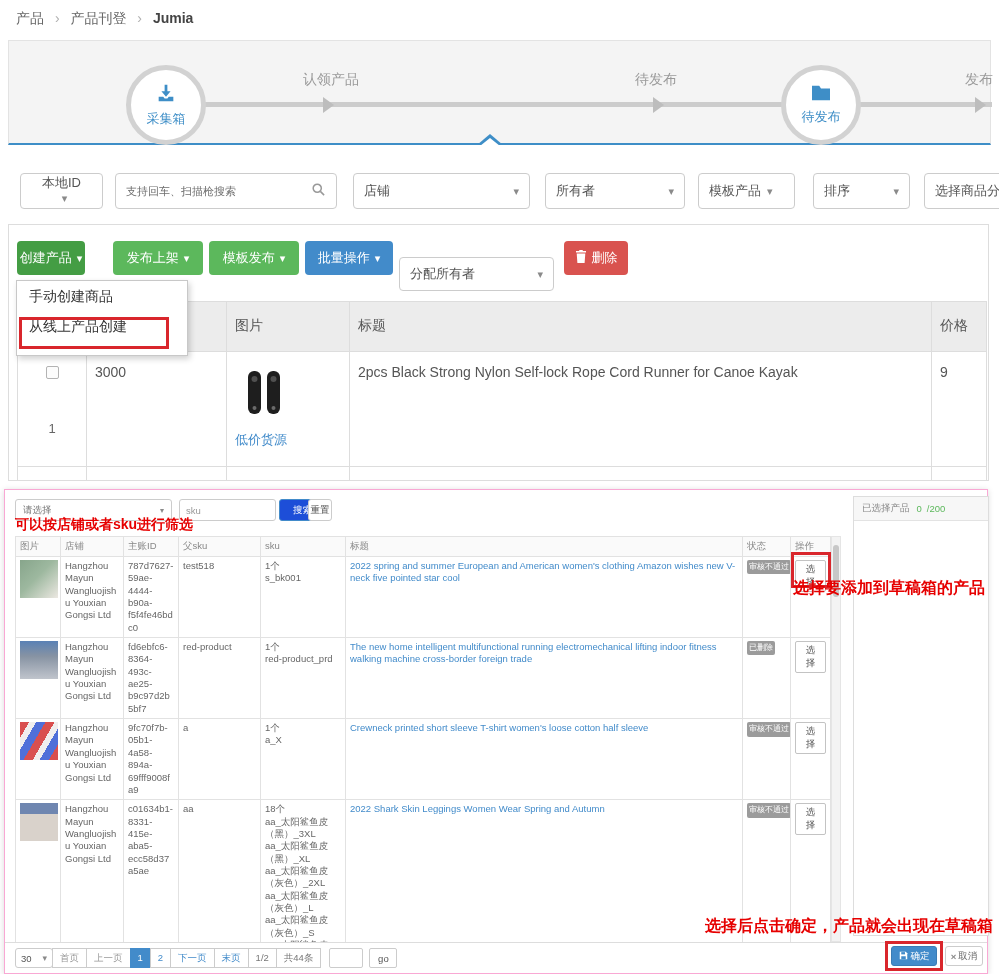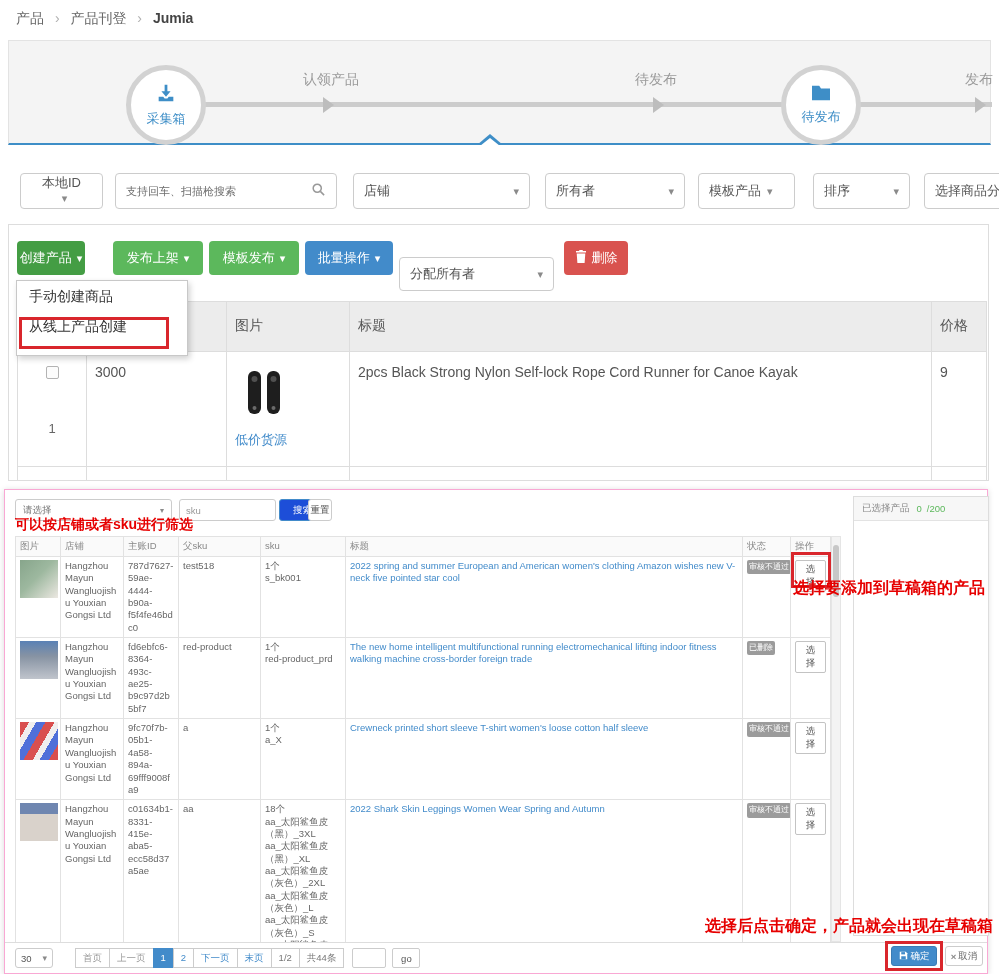--- a/index.html
+++ b/index.html
@@ -119,21 +119,21 @@
 
   .panel-right { position:absolute; left:848px; top:6px; width:136px; height:440px;
             border:1px solid #ddd; background:#fff; }
   .panel-right .hd { height:24px; background:#f7f7f7; border-bottom:1px solid #e3e3e3;
             display:flex; align-items:center; padding:0 8px; color:#888; }
   .grn { color:#5cb85c; }
 
   .pg-divider { position:absolute; left:0; top:452px; width:100%; border-top:1px solid #ddd; }
   .pager { position:absolute; left:10px; top:458px; display:flex; align-items:center; height:20px; }
   .pg-size { width:38px; height:20px; border:1px solid #ccc; border-radius:3px; display:flex;
-            align-items:center; padding:0 5px; color:#555; margin-right:23px; background:#fff; }
+            align-items:center; padding:0 5px; color:#555; margin-right:0; background:#fff; }
   .pg-size .caret { margin-left:auto; font-size:9px; }
   .pcell { display:inline-block; height:20px; line-height:18px; border:1px solid #ccc;
             padding:0 7px; margin-left:-1px; background:#fff; color:#428bca; }
   .pcell.dis { color:#999; }
   .pcell.active { background:#428bca; border-color:#428bca; color:#fff; }
   .pcell.info { color:#777; }
   .pg-input { width:34px; height:20px; border:1px solid #ccc; border-radius:2px; margin-left:8px; }
   .pg-go { width:28px; height:20px; border:1px solid #ccc; border-radius:2px; background:#fff;
             color:#555; font-size:9.5px; margin-left:6px; font-family:inherit; }
 

